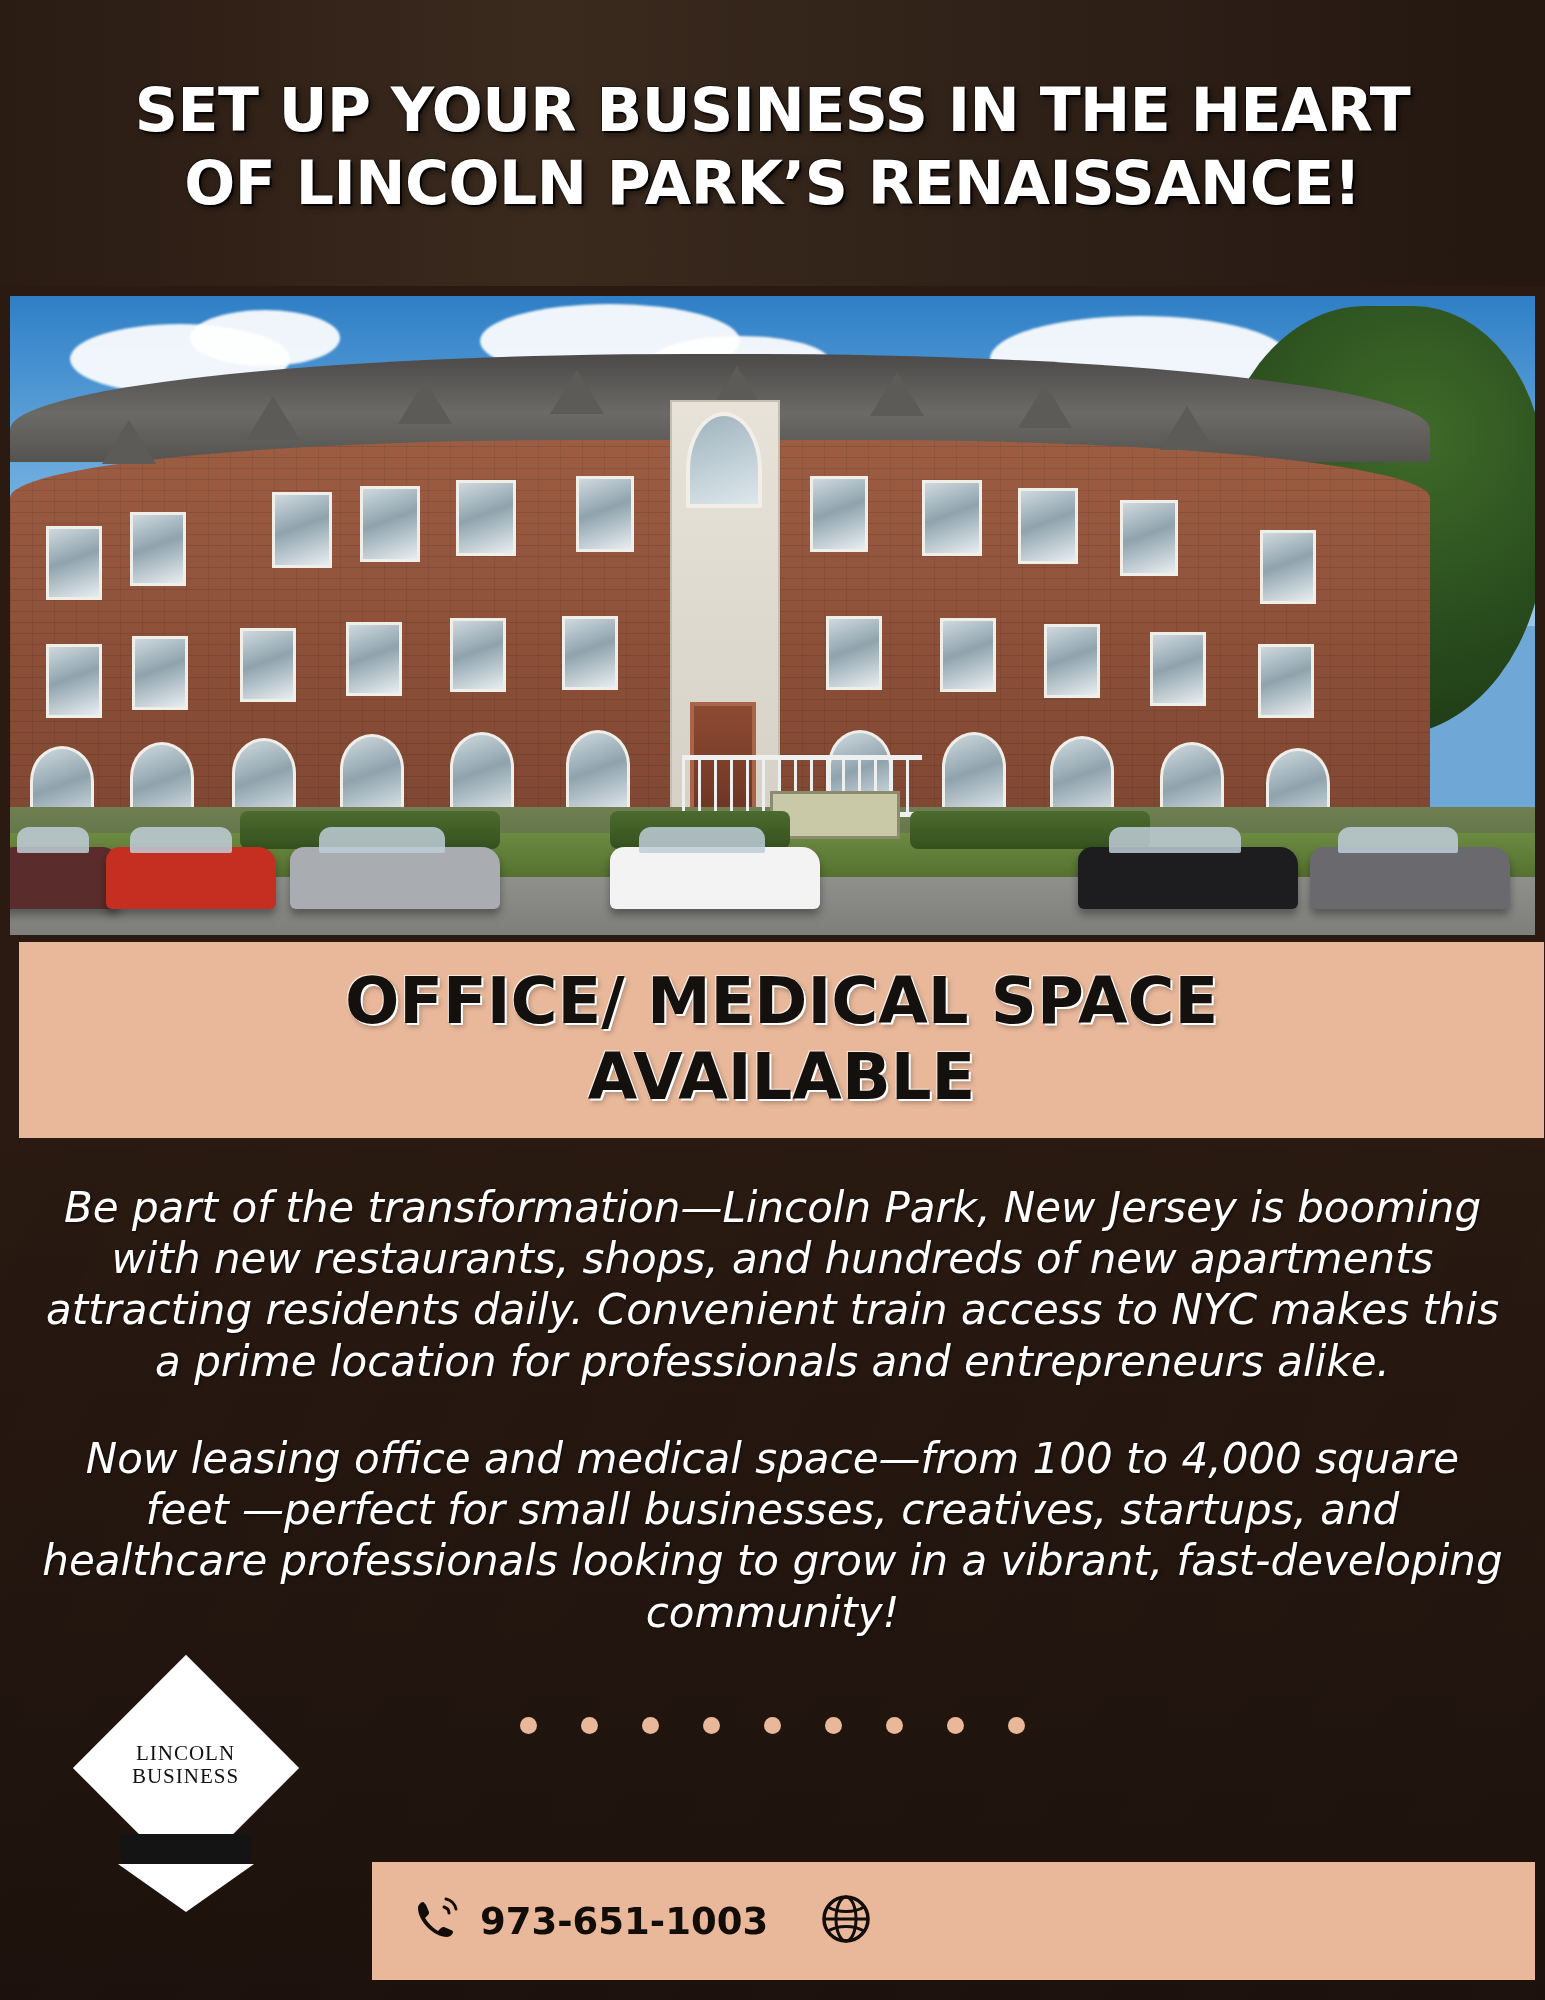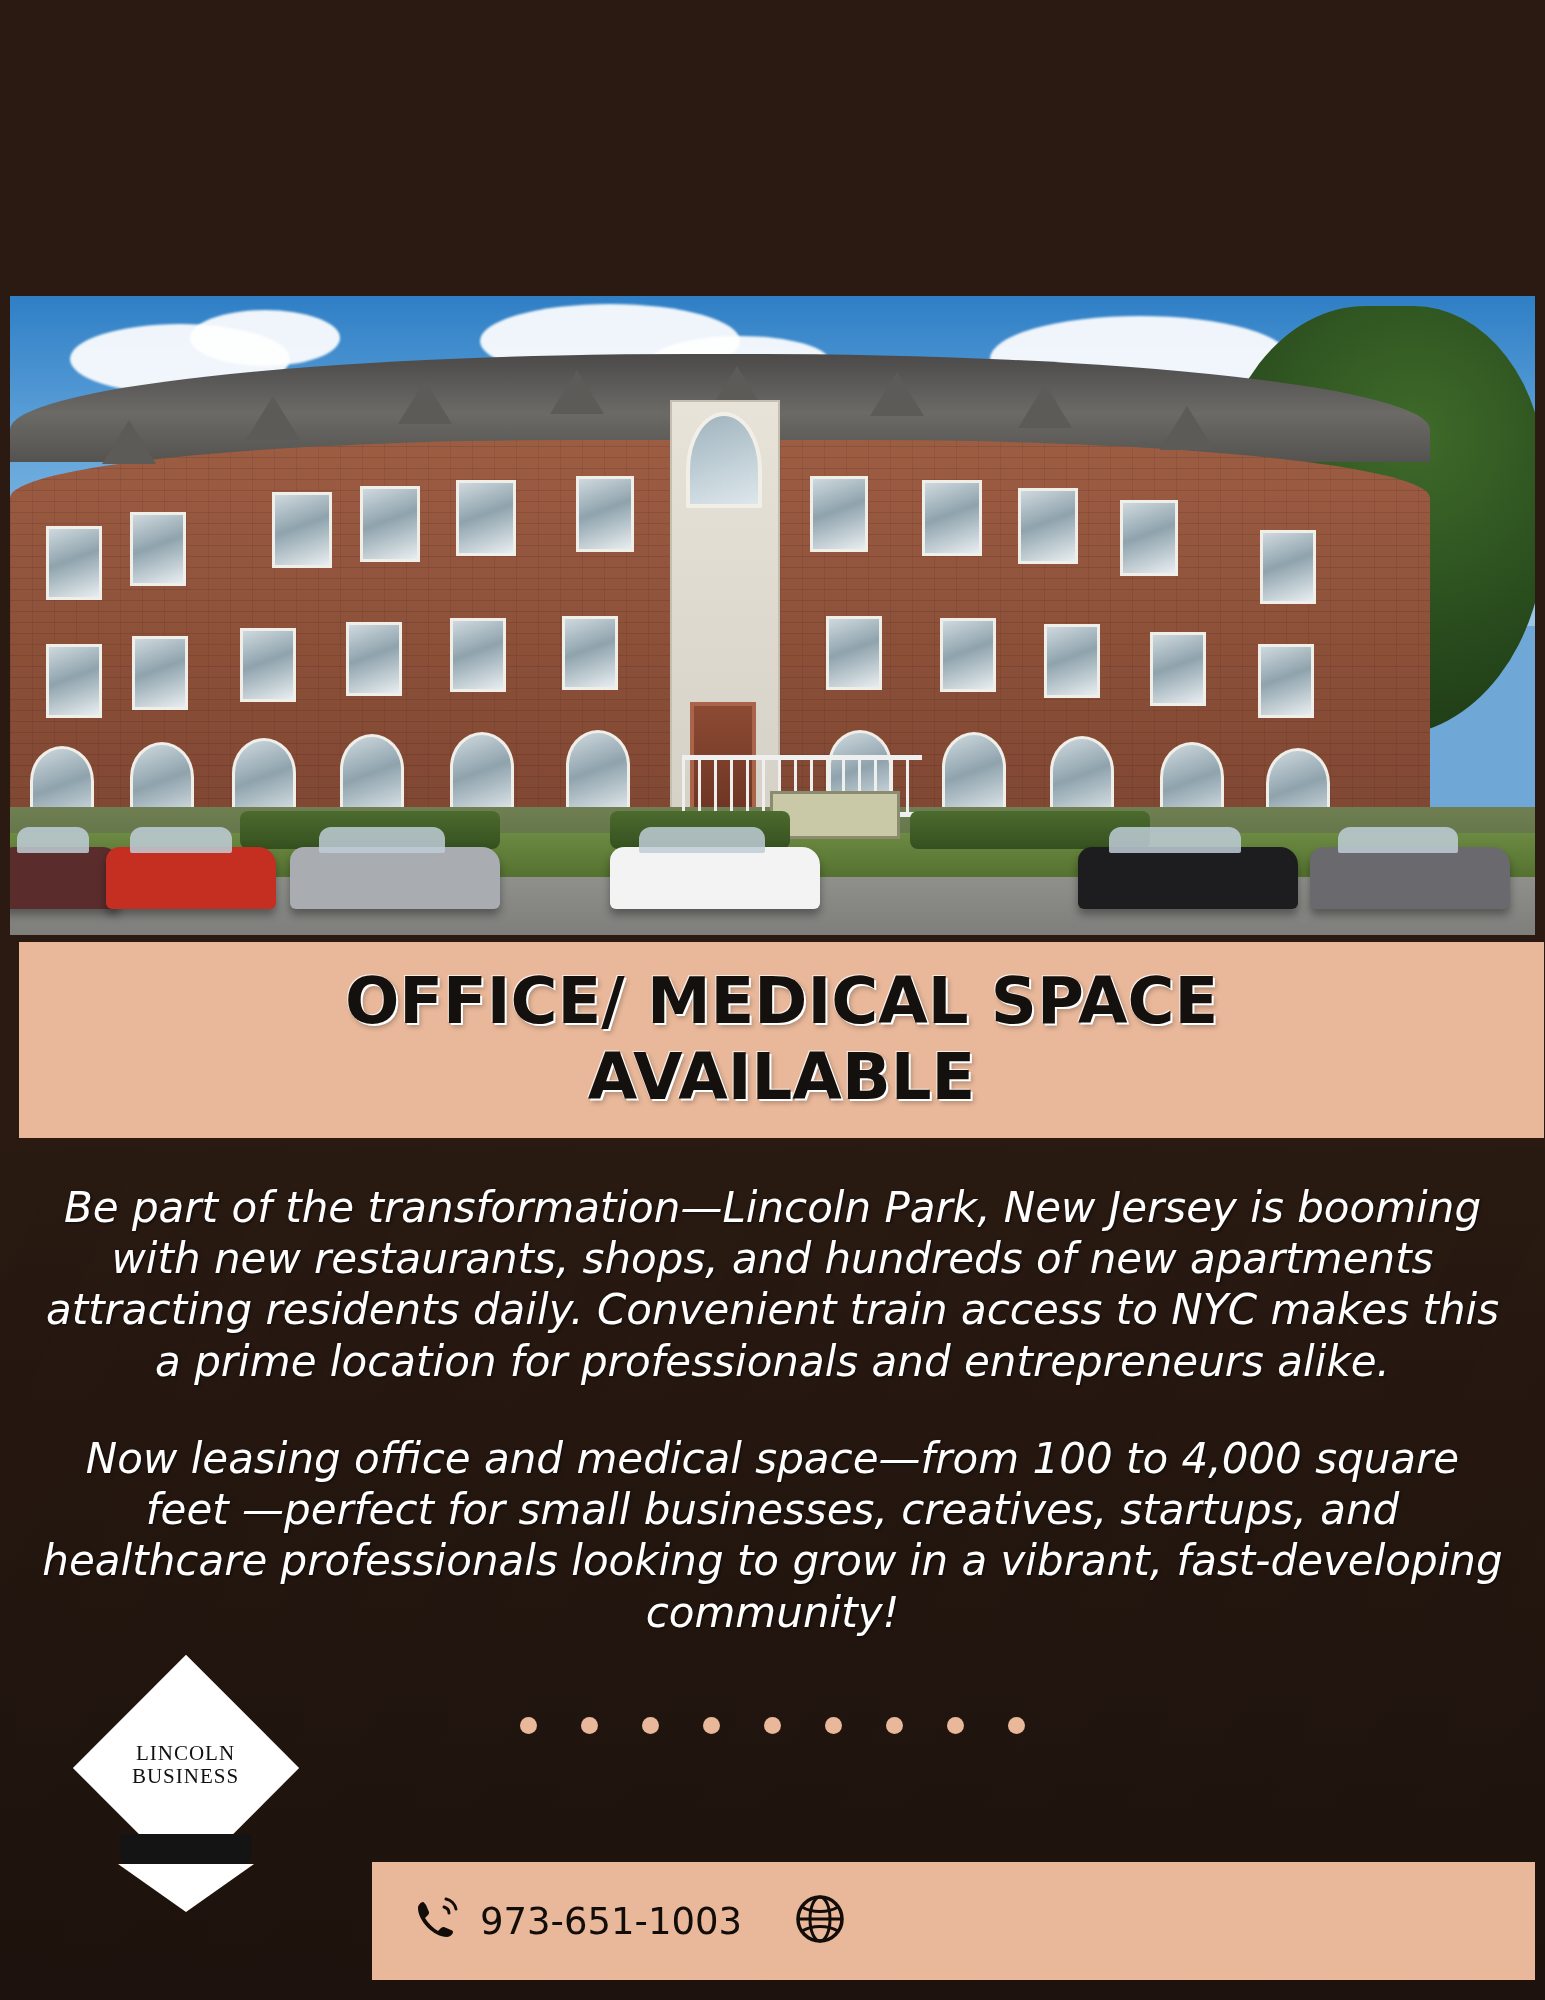--- a/index.html
+++ b/index.html
@@ -320,33 +320,37 @@
     padding-left: 38px;
     box-sizing: border-box;
   }
   .contact-item {
     display: flex;
     align-items: center;
     gap: 18px;
   }
   .contact-text {
     font-family: "DejaVu Sans", sans-serif;
-    font-weight: normal;
+    font-weight: bold;
     font-size: 37px;
     color: #120d09;
     white-space: nowrap;
     text-align: center;
   }
   .ico { display: block; }
 </style>
 </head>
 <body>
 
 <div class="flyer">
 
+  <div class="header">
+    <div class="header-line">SET UP YOUR BUSINESS IN THE HEART</div>
+    <div class="header-line">OF LINCOLN PARK’S RENAISSANCE!</div>
+  </div>
 
   <div class="photo">
     <div class="sky"></div>
     <div class="cloud" style="left:60px; top:28px; width:220px; height:70px;"></div>
     <div class="cloud" style="left:180px; top:14px; width:150px; height:56px;"></div>
     <div class="cloud" style="left:470px; top:8px; width:260px; height:74px;"></div>
     <div class="cloud" style="left:640px; top:40px; width:180px; height:52px;"></div>
     <div class="cloud" style="left:980px; top:20px; width:300px; height:86px;"></div>
     <div class="cloud" style="left:1180px; top:90px; width:260px; height:80px;"></div>
     <div class="cloud" style="left:40px; top:120px; width:120px; height:40px;"></div>

